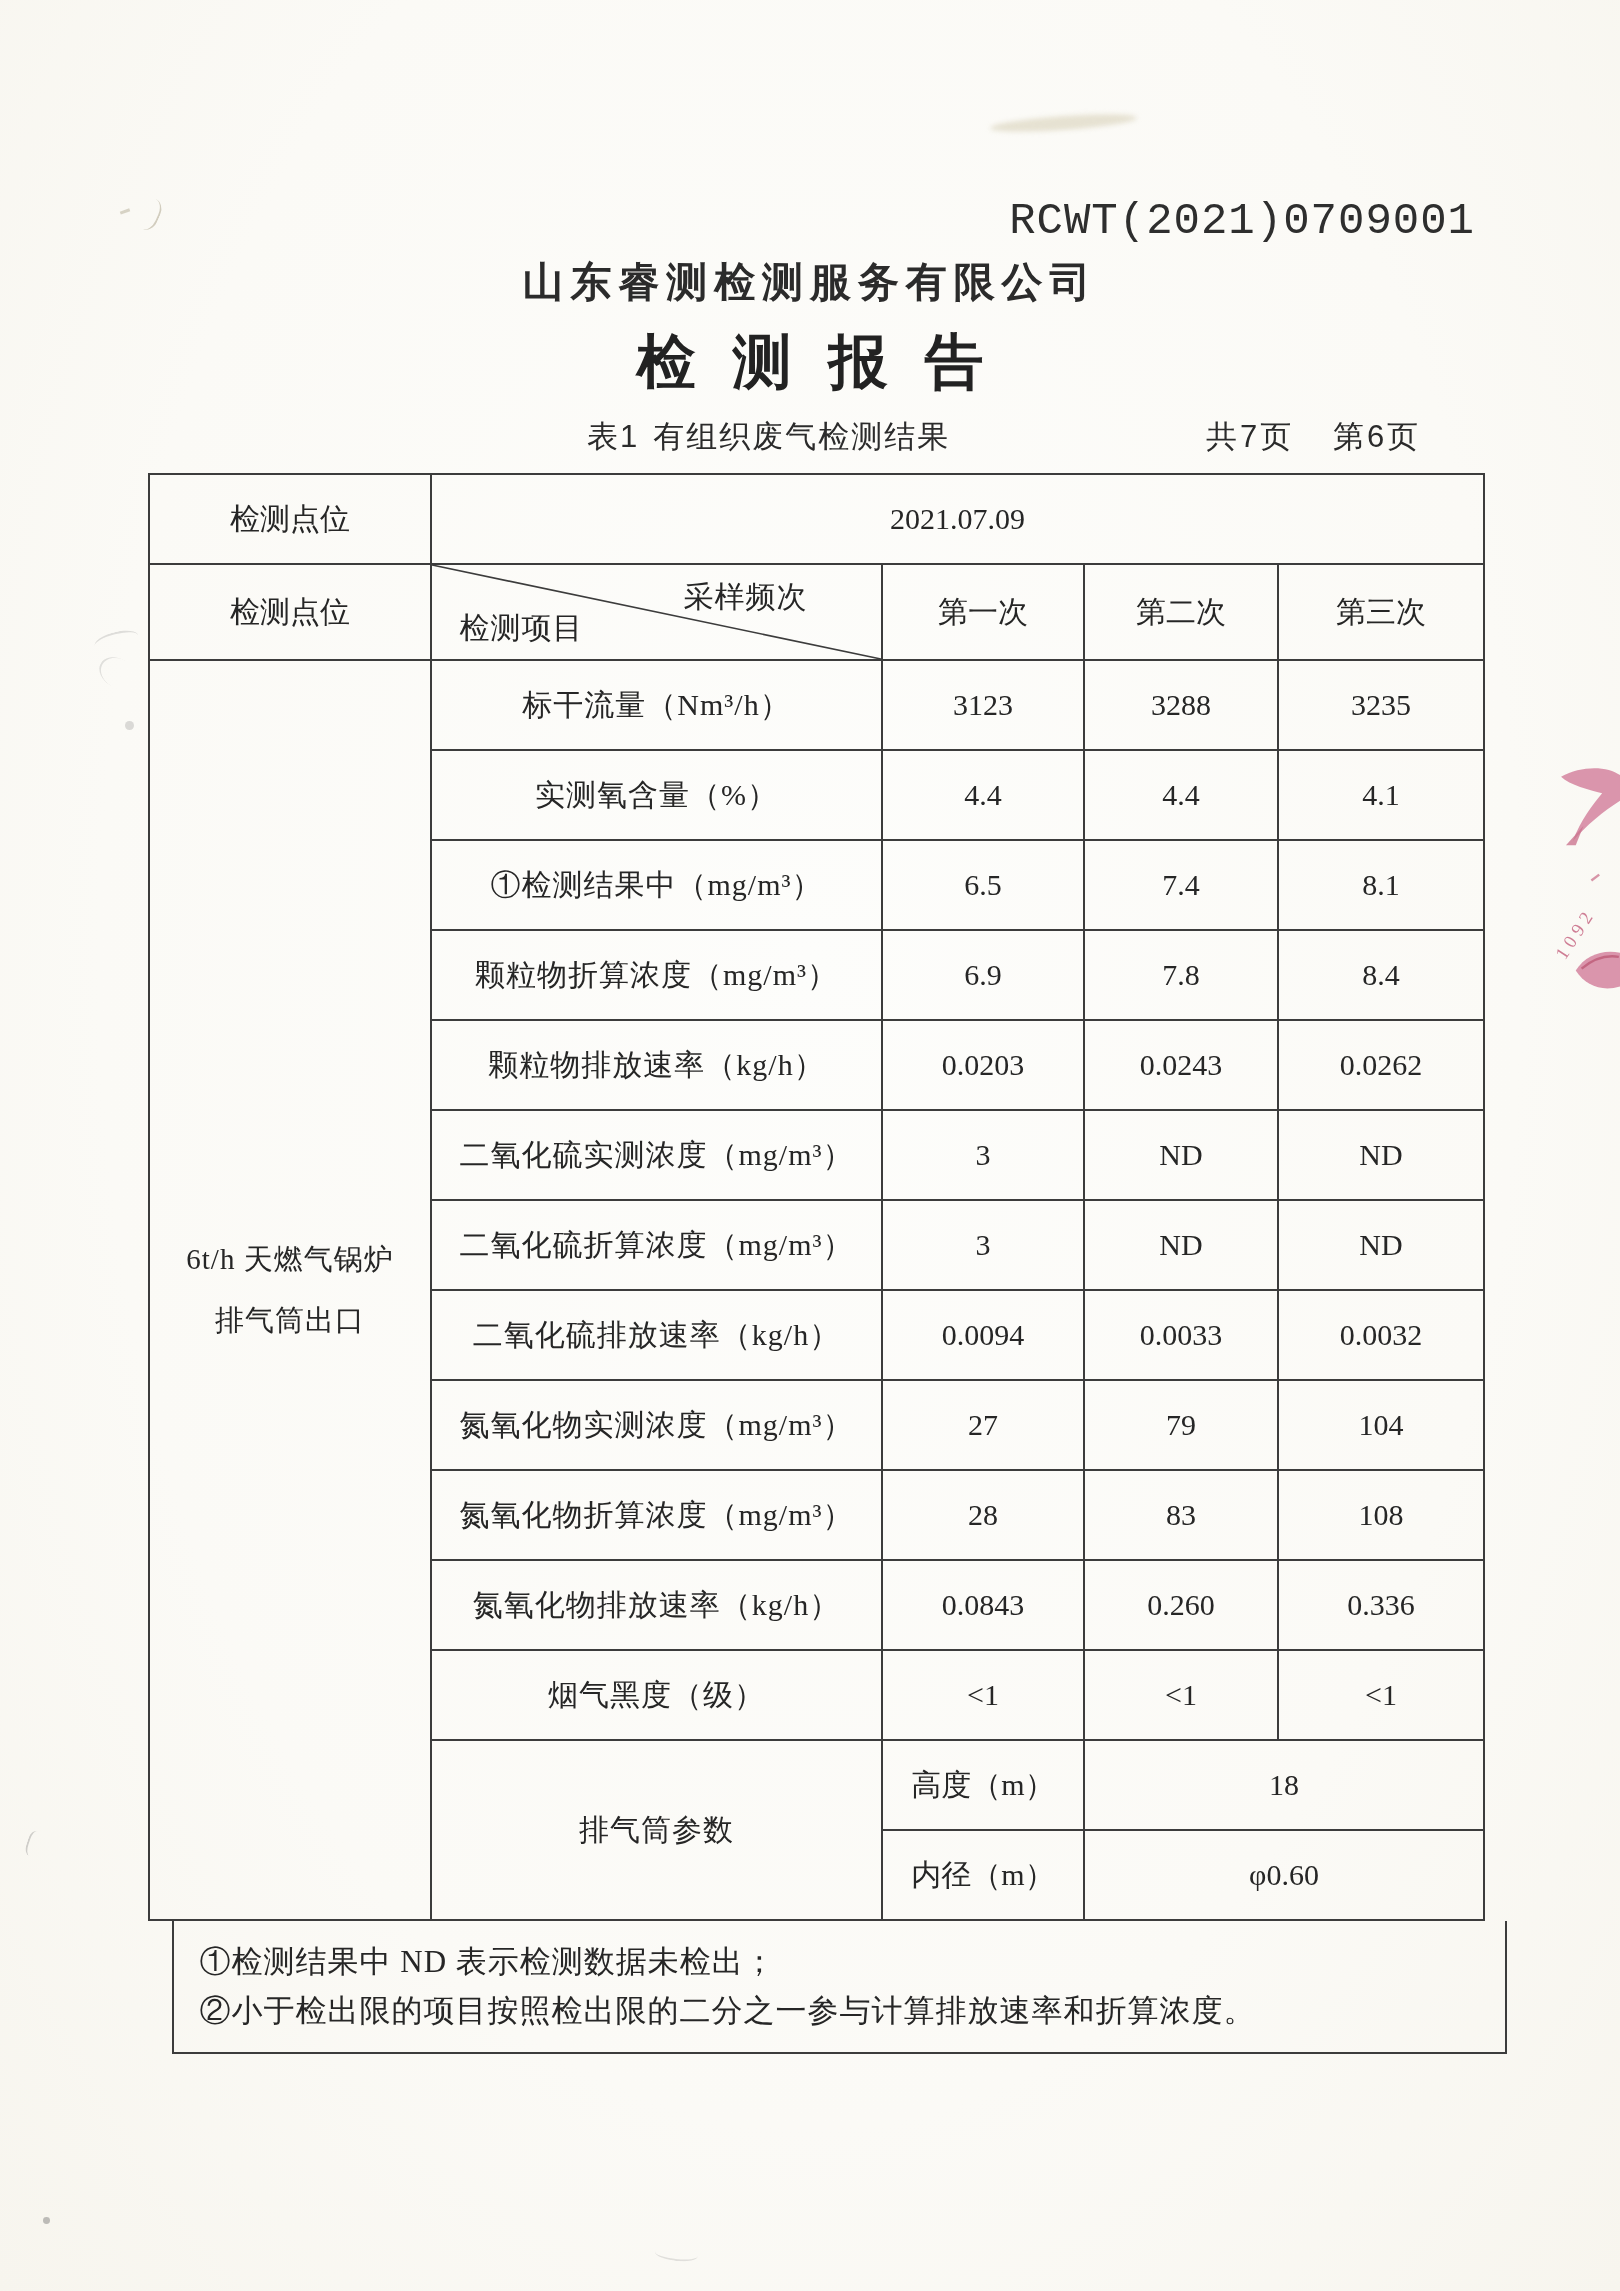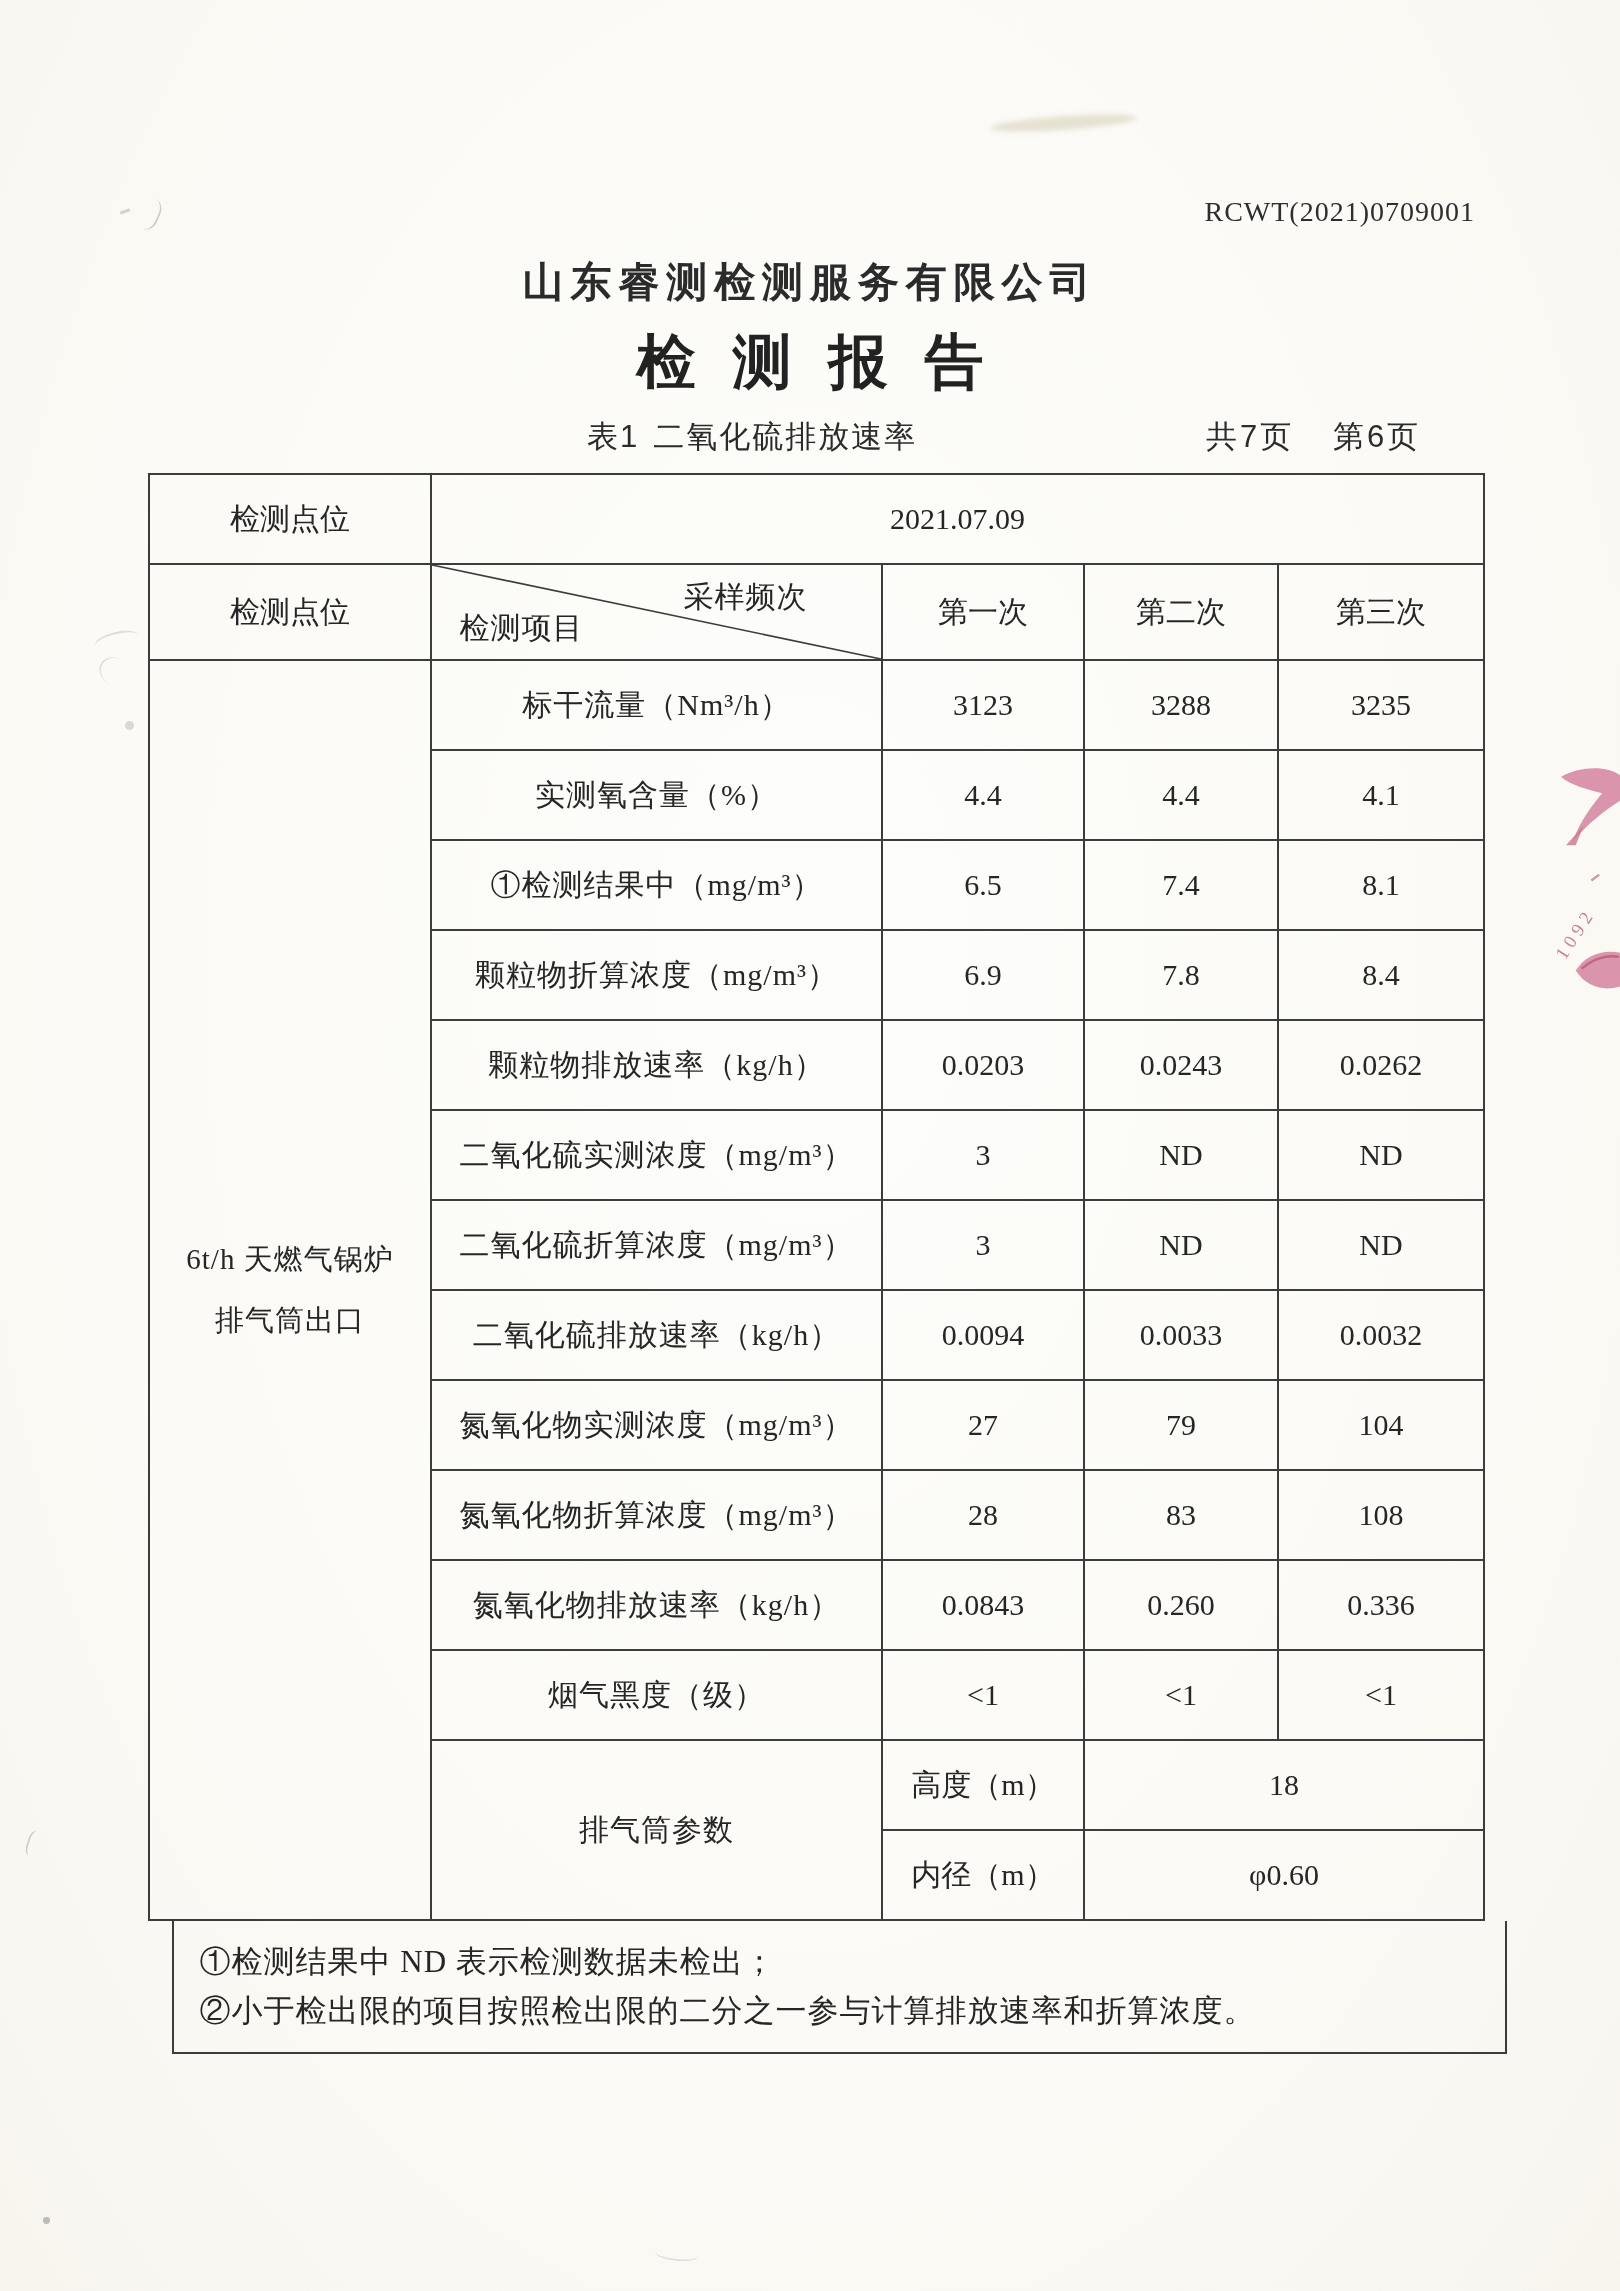--- a/index.html
+++ b/index.html
@@ -9,22 +9,22 @@
     font-family:"Liberation Serif","DejaVu Serif",serif;
     color:#262626;
   }
   .page{
     position:absolute;inset:0;
     background:radial-gradient(ellipse at 50% 42%, #fdfdfb 0%, #fbfaf6 62%, #f7f5ee 100%);
   }
   
   .report-no{
     position:absolute;top:196px;right:145px;
-    font-size:28px;letter-spacing:1px;color:#2e2e2e;
-    font-family:Liberation Serif, serif;
+    font-size:44px;letter-spacing:1px;color:#2e2e2e;
+    font-family:Liberation Mono, monospace;
   }
   .company{
     position:absolute;top:255px;left:0;width:100%;
     text-align:center;font-size:41px;font-weight:600;letter-spacing:6.9px;
     font-family:"Liberation Sans","DejaVu Sans",sans-serif;color:#2b2b2b;
   }
   .doc-title{
     position:absolute;top:323px;left:0;width:100%;
     text-align:center;font-size:59px;font-weight:700;
     letter-spacing:37px;text-indent:37px;
@@ -90,21 +90,21 @@
 <body>
 
 <div class="page">
 
   <div class="report-no">RCWT(2021)0709001</div>
   <div class="company">山东睿测检测服务有限公司</div>
   <div class="doc-title">检测报告</div>
 
   <div class="caption-row">
     <div class="caption-left">
-      <span class="tno">表1</span><span>二氧化硫排放速率</span>
+      <span class="tno">表1</span><span>有组织废气检测结果</span>
     </div>
     <div class="caption-right">
       <span>共7页</span><span class="cur">第6页</span>
     </div>
   </div>
 
   <div class="table-wrap">
     <table class="main">
       <colgroup>
         <col style="width:282px">

